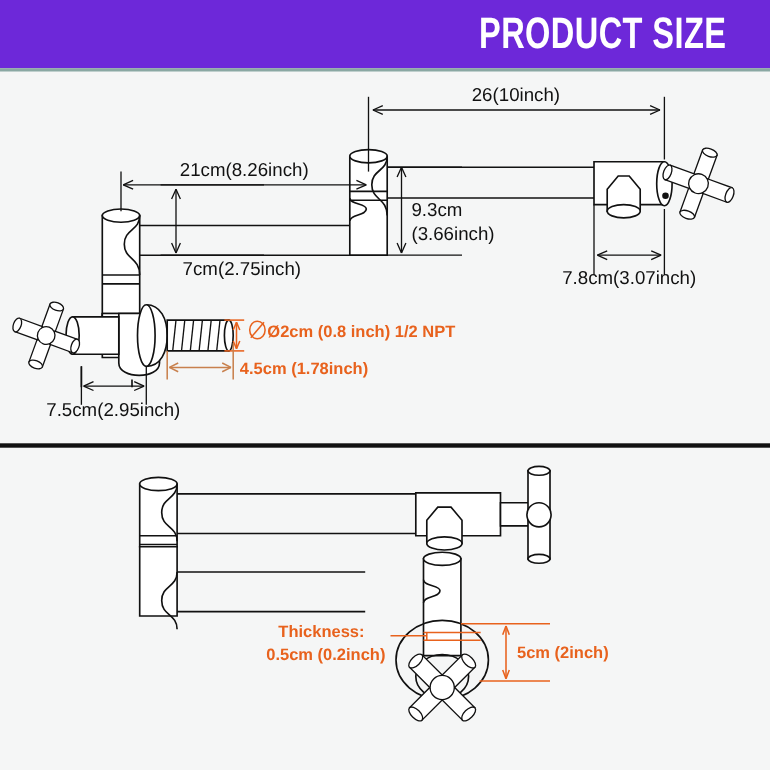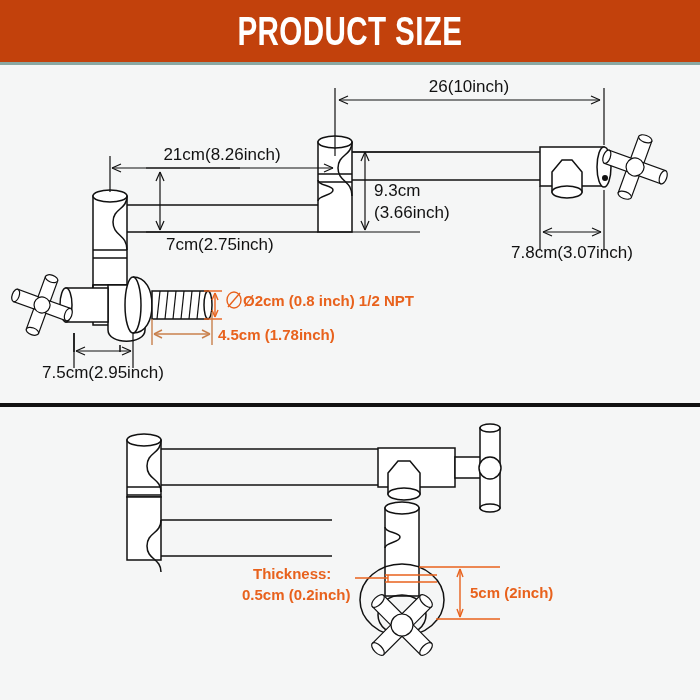--- a/index.html
+++ b/index.html
@@ -8,22 +8,22 @@
     background:#f5f6f6;
     font-family:"Liberation Sans", sans-serif;
     overflow:hidden;
     position:relative;
   }
   #page{position:relative;width:700px;height:700px;background:#f5f6f6;}
 
   
   .header-bar{
     position:absolute;left:0;top:0;width:700px;height:62px;
-    background:#c2410c;
-    display:flex;align-items:center;justify-content:center;
+    background:#6d28d9;
+    display:flex;align-items:center;justify-content:flex-end;
   }
   .header-title{
     color:#ffffff;
     font-family:"Liberation Sans", sans-serif;
     font-weight:bold;
     font-size:40px;
     letter-spacing:0.5px;
     transform:scaleX(0.74);
     transform-origin:center center;
     white-space:nowrap;

